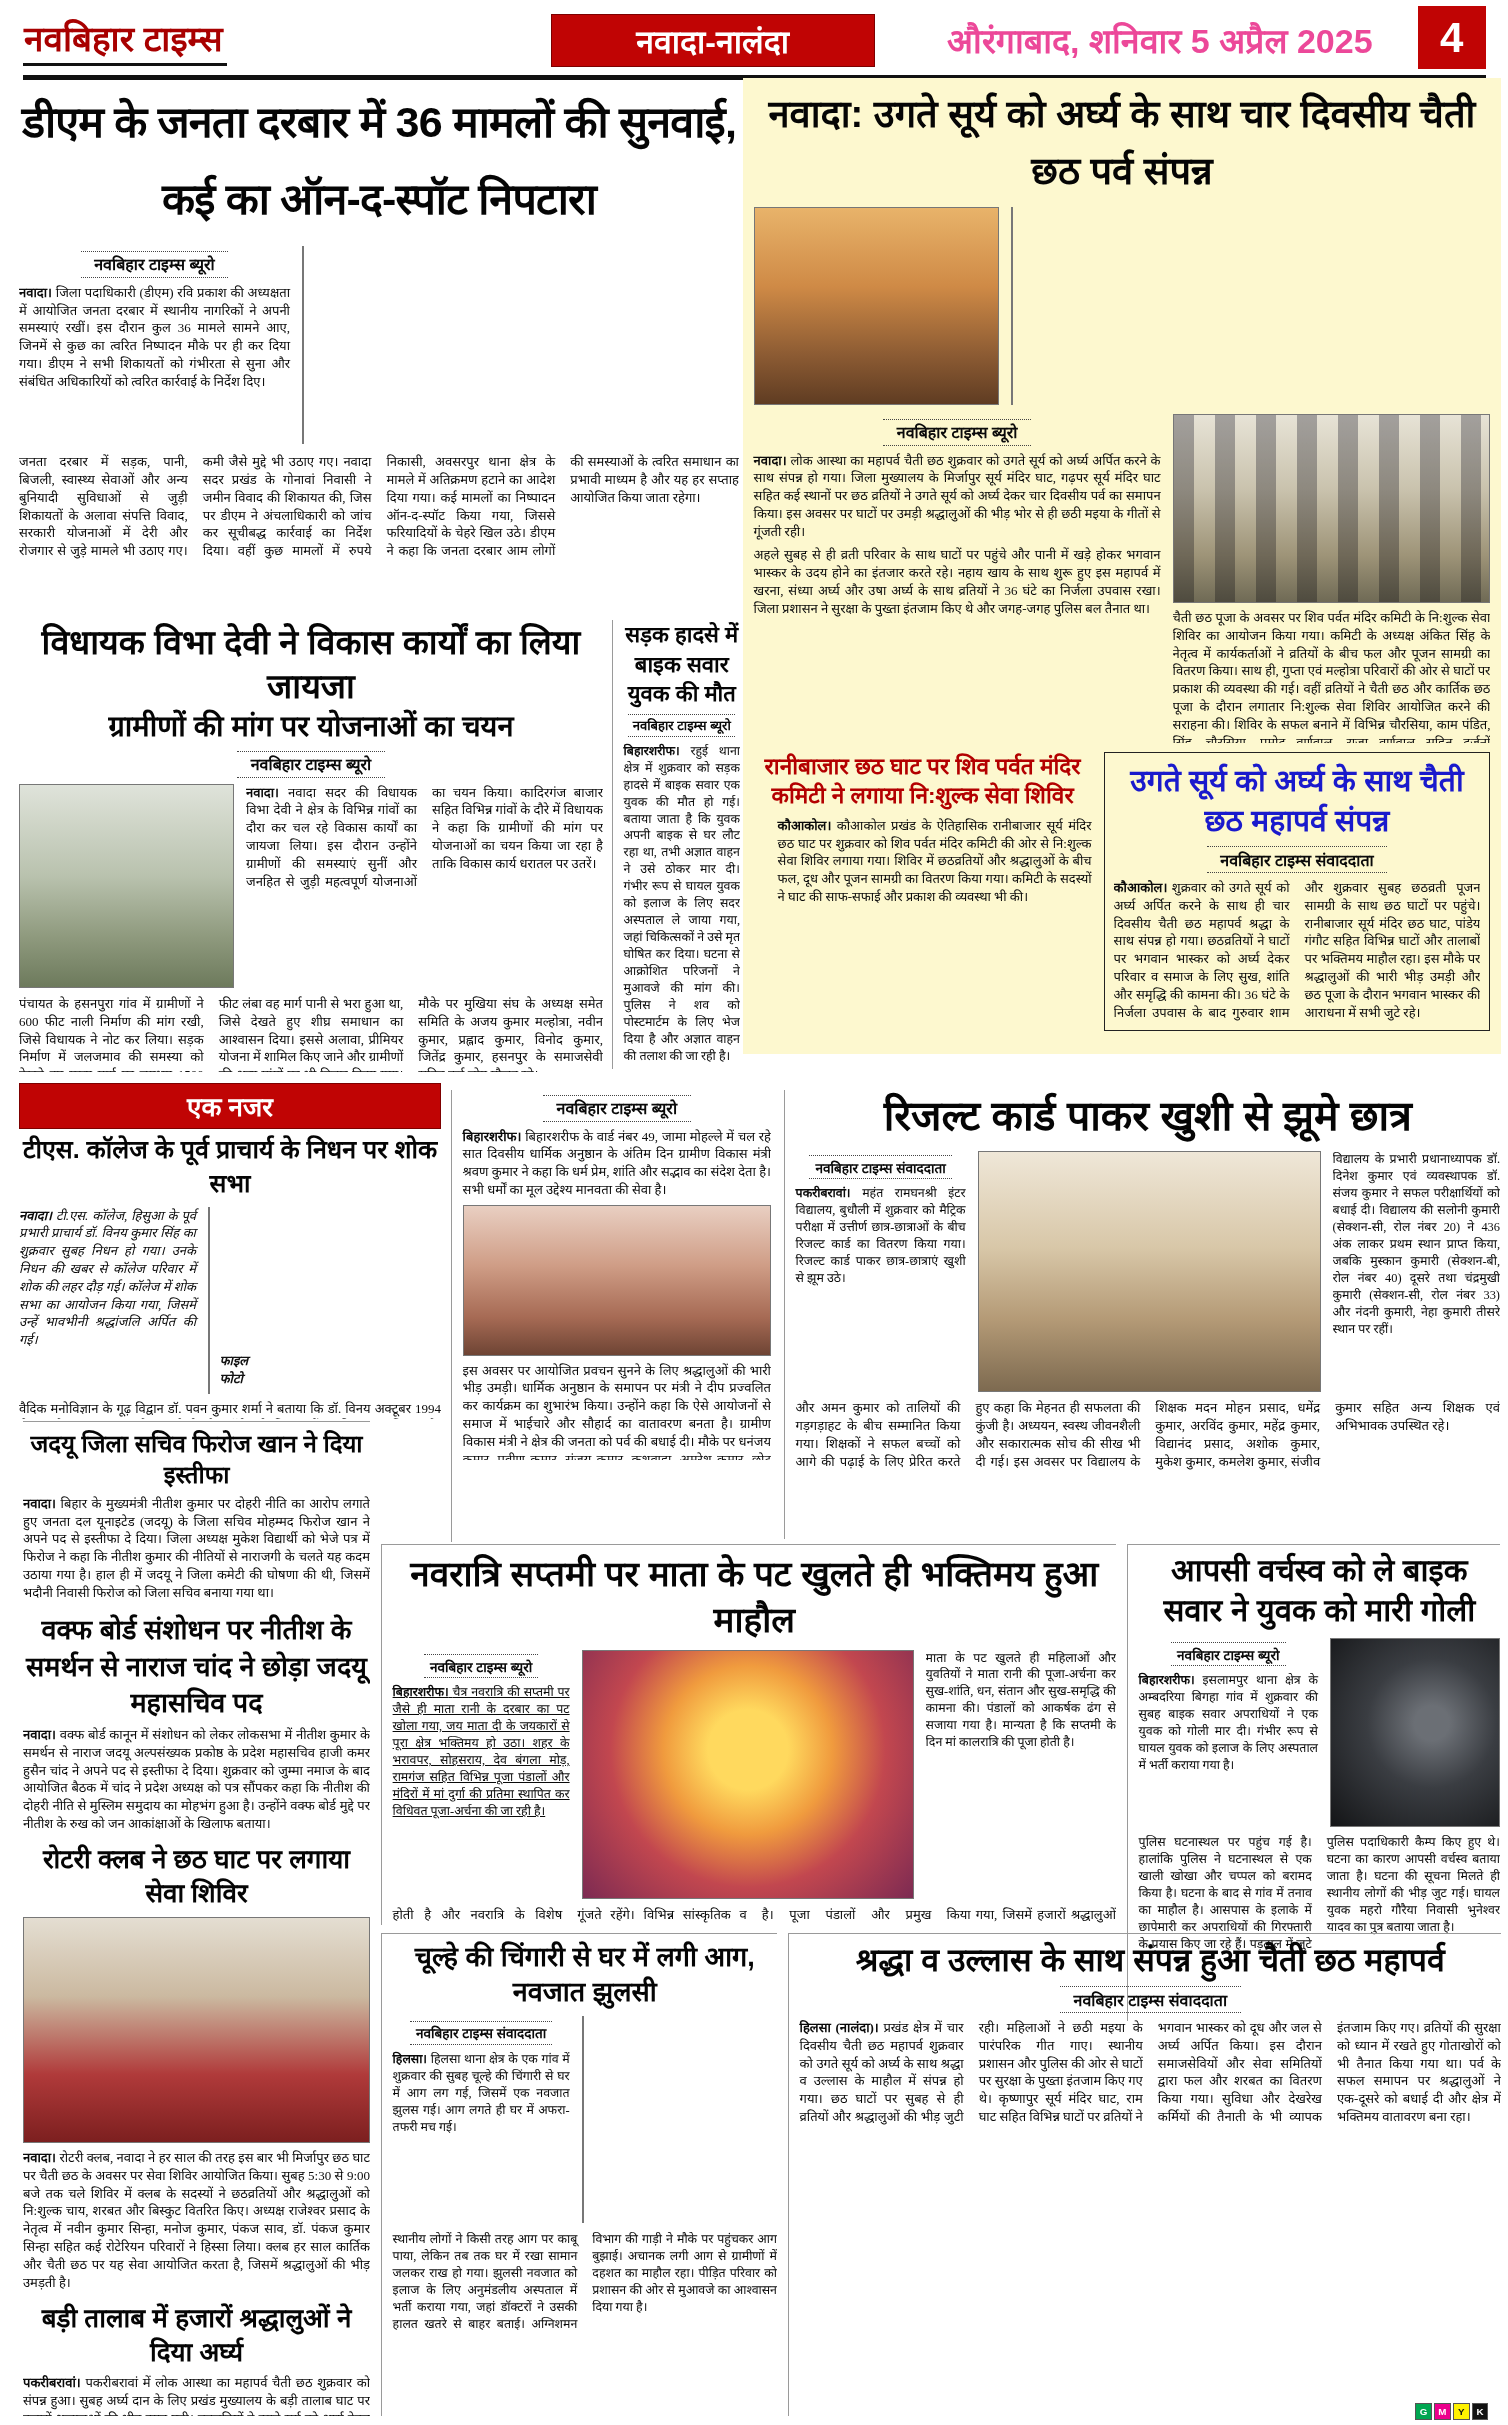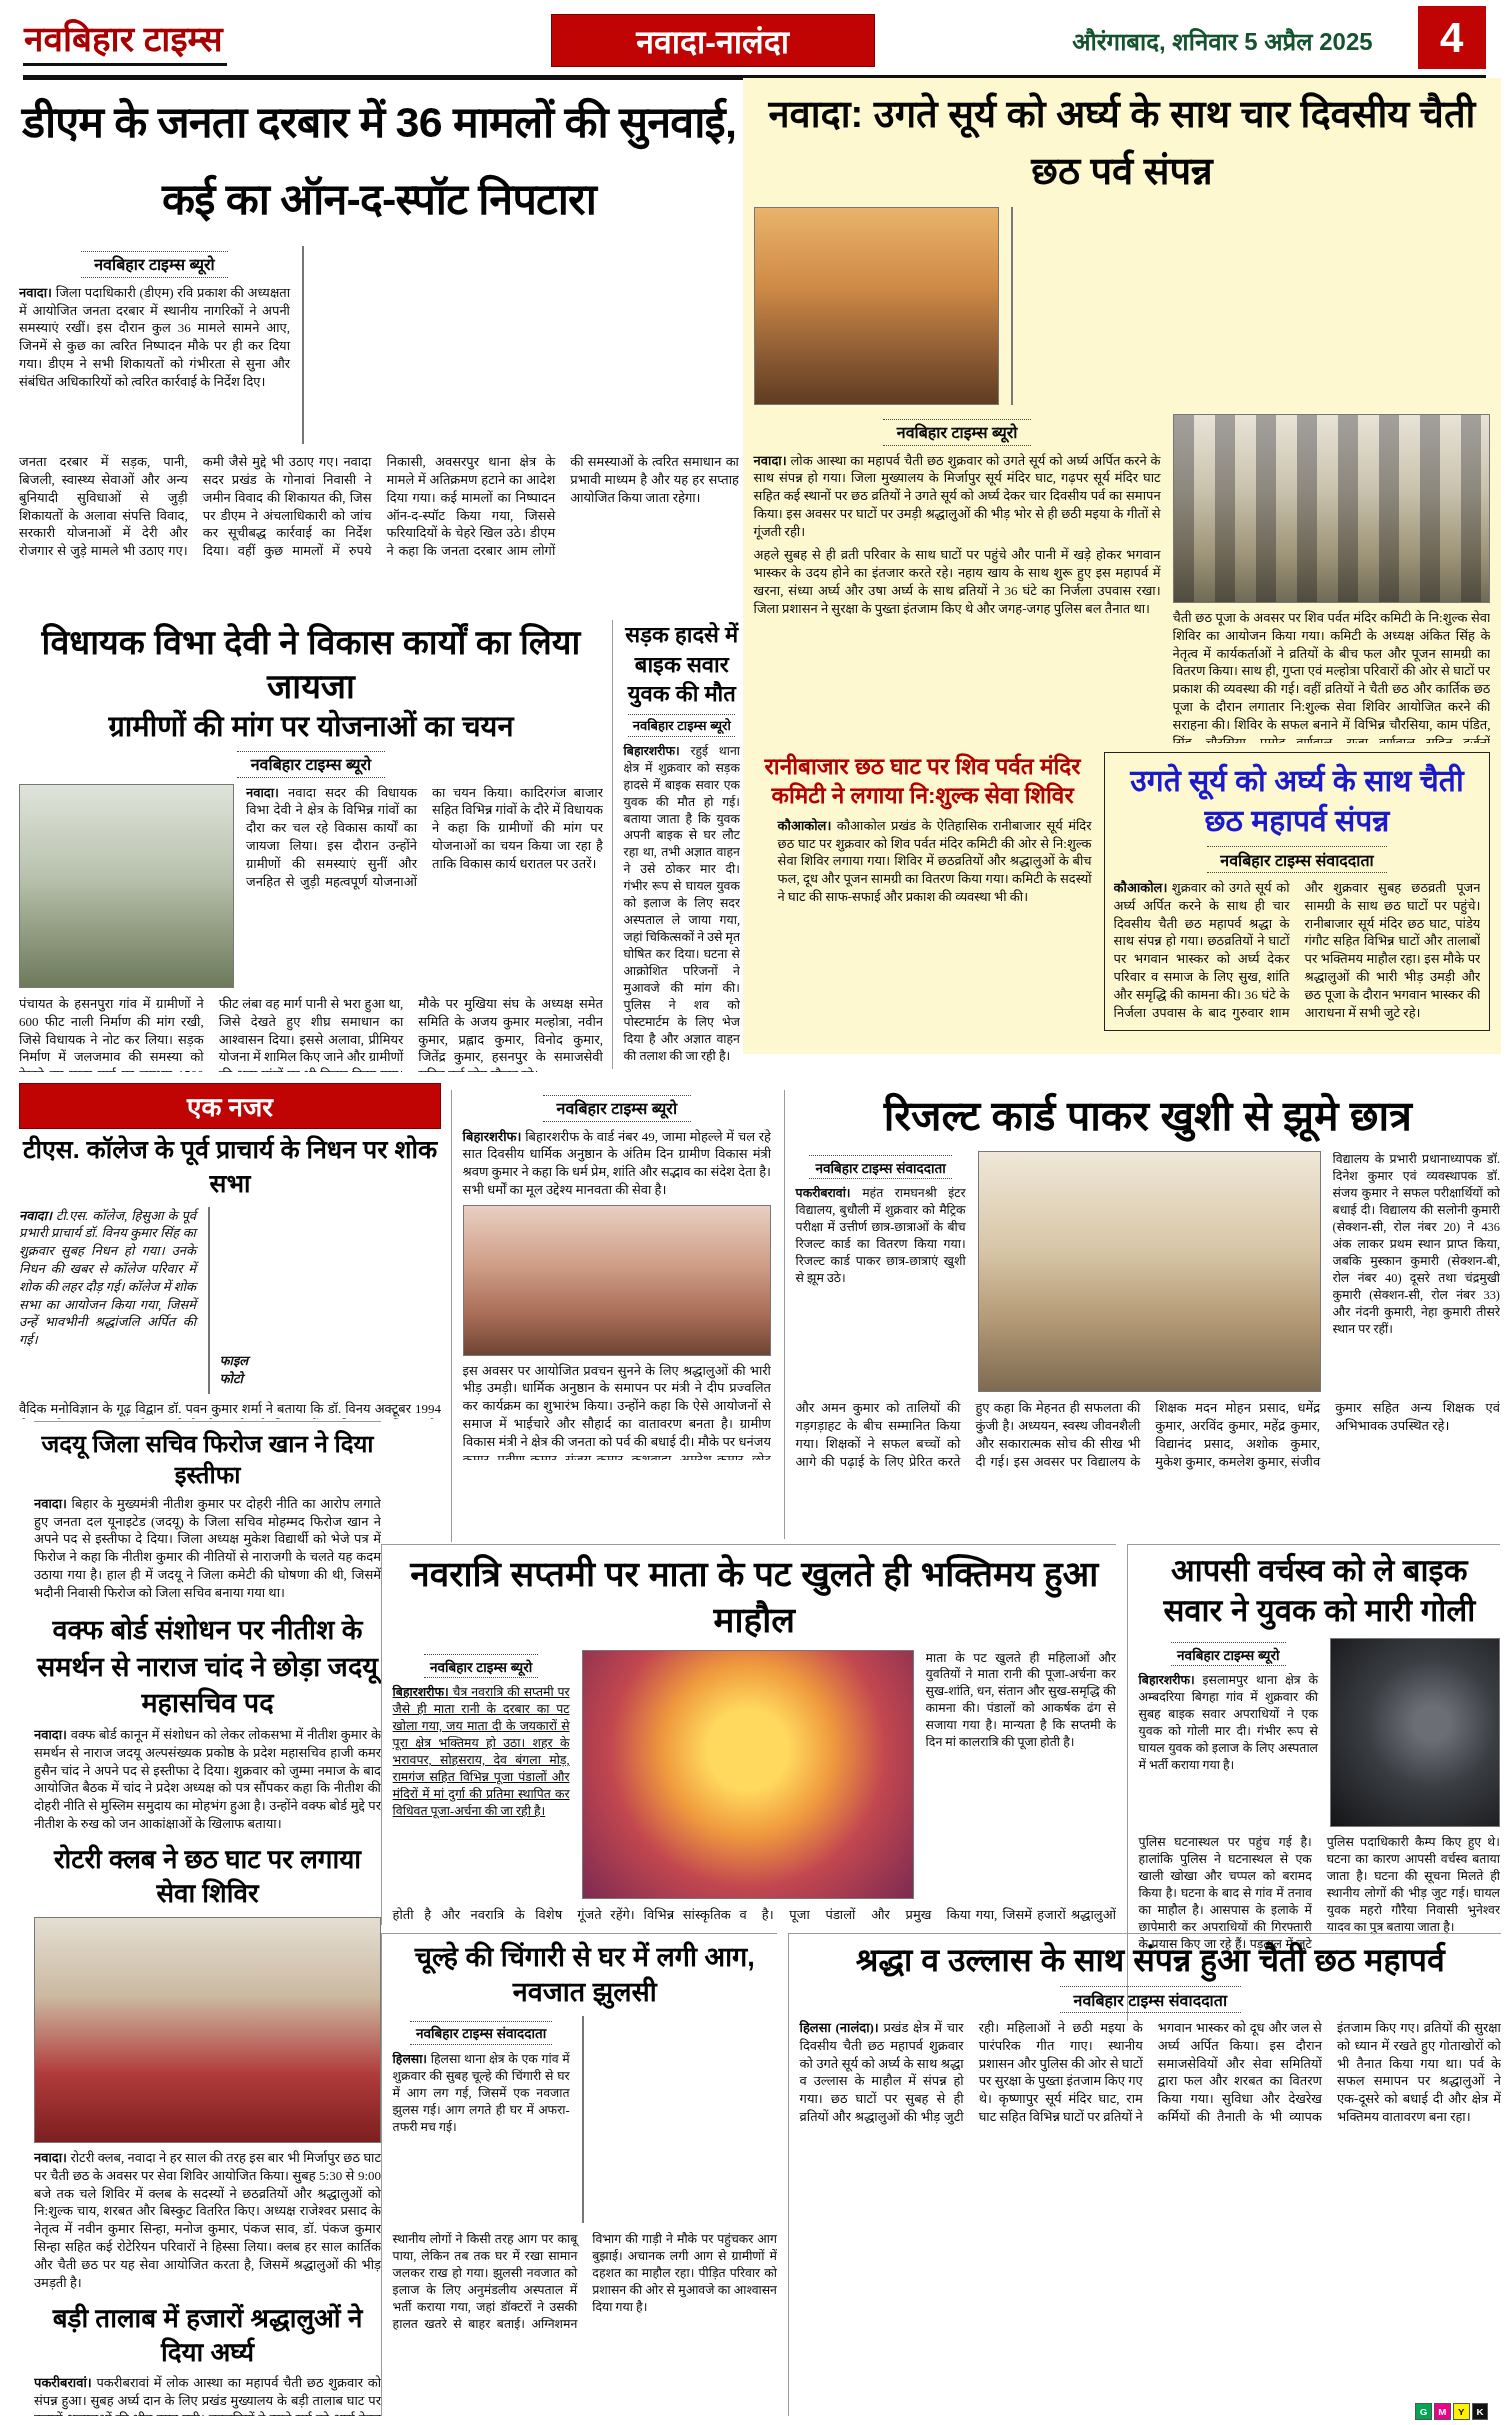--- a/index.html
+++ b/index.html
@@ -7,21 +7,21 @@
   .page {
     position:relative; width:1508px; height:2426px; margin:0 auto;
     background:#ffffff; overflow:hidden;
     font-family:"Liberation Serif", serif; color:#0a0a0a;
   }
   
   .masthead { position:absolute; top:7.5px; left:22.6px; width:1463px; height:65px; display:flex; align-items:center; }
   .paper-name { font-family:"Liberation Sans",sans-serif; font-weight:800; font-size:35px; color:#a80000; border-bottom:3px solid #111; padding:0 4.5px 1.5px 1.5px; }
   .edition-box { position:absolute; left:528px; width:324px; height:53px; background:#c00404; color:#fff;
     font-family:"Liberation Sans",sans-serif; font-weight:800; font-size:32px; display:flex; align-items:center; justify-content:center; border:1.5px solid #7d0000;}
-  .date-line { position:absolute; right:113px; font-family:"Liberation Sans",sans-serif; font-weight:800; font-size:24px; color:#14532d; }
+  .date-line { position:absolute; right:113px; font-family:"Liberation Sans",sans-serif; font-weight:800; font-size:34px; color:#ec4899; }
   .page-no { position:absolute; right:0; top:-1.5px; width:68px; height:63px; background:#c00404; color:#fff; font-family:"Liberation Sans",sans-serif;
     font-weight:800; font-size:42px; display:flex; align-items:center; justify-content:center; }
   .top-rule { position:absolute; top:75px; left:22.6px; width:1463px; height:4.5px; background:#111; }
 
   
   .art { position:absolute; overflow:hidden; }
   .hl { font-family:"Liberation Sans",sans-serif; font-weight:800; text-align:center; color:#050505; }
   .hl-xl { font-size:43px; line-height:1.8; letter-spacing:-0.8px; }
   .hl-lg { font-size:38px; line-height:1.5; }
   .byline { font-family:"Liberation Sans",sans-serif; font-weight:700; font-size:16px; text-align:center;
@@ -172,21 +172,21 @@
         <div class="byline" style="font-size:13.6px; padding:1.5px 6px;">नवबिहार टाइम्स संवाददाता</div>
         <p class="body" style="font-size:12.4px;"><b class="dl">पकरीबरावां।</b>
           <span>महंत रामघनश्री इंटर विद्यालय, बुधौली में शुक्रवार को मैट्रिक परीक्षा में उत्तीर्ण छात्र-छात्राओं के बीच रिजल्ट कार्ड का वितरण किया गया। रिजल्ट कार्ड पाकर छात्र-छात्राएं खुशी से झूम उठे।</span></p>
       </div>
       <div class="photo ph-students" style="width:343px; height:241px;"></div>
       <p class="body grow" style="font-size:12.4px; height:241px; overflow:hidden;">विद्यालय के प्रभारी प्रधानाध्यापक डॉ. दिनेश कुमार एवं व्यवस्थापक डॉ. संजय कुमार ने सफल परीक्षार्थियों को बधाई दी। विद्यालय की सलोनी कुमारी (सेक्शन-सी, रोल नंबर 20) ने 436 अंक लाकर प्रथम स्थान प्राप्त किया, जबकि मुस्कान कुमारी (सेक्शन-बी, रोल नंबर 40) दूसरे तथा चंद्रमुखी कुमारी (सेक्शन-सी, रोल नंबर 33) और नंदनी कुमारी, नेहा कुमारी तीसरे स्थान पर रहीं।</p>
     </div>
     <div class="cols c4 body" style="margin-top:7.5px; height:113px;">और अमन कुमार को तालियों की गड़गड़ाहट के बीच सम्मानित किया गया। शिक्षकों ने सफल बच्चों को आगे की पढ़ाई के लिए प्रेरित करते हुए कहा कि मेहनत ही सफलता की कुंजी है। अध्ययन, स्वस्थ जीवनशैली और सकारात्मक सोच की सीख भी दी गई। इस अवसर पर विद्यालय के शिक्षक मदन मोहन प्रसाद, धमेंद्र कुमार, अरविंद कुमार, महेंद्र कुमार, विद्यानंद प्रसाद, अशोक कुमार, मुकेश कुमार, कमलेश कुमार, संजीव कुमार सहित अन्य शिक्षक एवं अभिभावक उपस्थित रहे।</div>
   </section>
 
-  <section class="art topline" style="left:34px; top:1421px; width:347px; height:995px;">
+  <section class="art topline" style="left:23px; top:1421px; width:347px; height:995px;">
     <div>
       <h2 class="hl" style="font-size:24px; line-height:1.3;">जदयू जिला सचिव फिरोज खान ने दिया इस्तीफा</h2>
       <p class="body" style="margin-top:4.5px;"><b class="dl">नवादा।</b>
         <span>बिहार के मुख्यमंत्री नीतीश कुमार पर दोहरी नीति का आरोप लगाते हुए जनता दल यूनाइटेड (जदयू) के जिला सचिव मोहम्मद फिरोज खान ने अपने पद से इस्तीफा दे दिया। जिला अध्यक्ष मुकेश विद्यार्थी को भेजे पत्र में फिरोज ने कहा कि नीतीश कुमार की नीतियों से नाराजगी के चलते यह कदम उठाया गया है। हाल ही में जदयू ने जिला कमेटी की घोषणा की थी, जिसमें भदौनी निवासी फिरोज को जिला सचिव बनाया गया था।</span></p>
     </div>
     <div style="margin-top:10.6px;">
       <h2 class="hl" style="font-size:27px; line-height:1.35;">वक्फ बोर्ड संशोधन पर नीतीश के समर्थन से नाराज चांद ने छोड़ा जदयू महासचिव पद</h2>
       <p class="body" style="margin-top:4.5px;"><b class="dl">नवादा।</b>
         <span>वक्फ बोर्ड कानून में संशोधन को लेकर लोकसभा में नीतीश कुमार के समर्थन से नाराज जदयू अल्पसंख्यक प्रकोष्ठ के प्रदेश महासचिव हाजी कमर हुसैन चांद ने अपने पद से इस्तीफा दे दिया। शुक्रवार को जुम्मा नमाज के बाद आयोजित बैठक में चांद ने प्रदेश अध्यक्ष को पत्र सौंपकर कहा कि नीतीश की दोहरी नीति से मुस्लिम समुदाय का मोहभंग हुआ है। उन्होंने वक्फ बोर्ड मुद्दे पर नीतीश के रुख को जन आकांक्षाओं के खिलाफ बताया।</span></p>
     </div>

